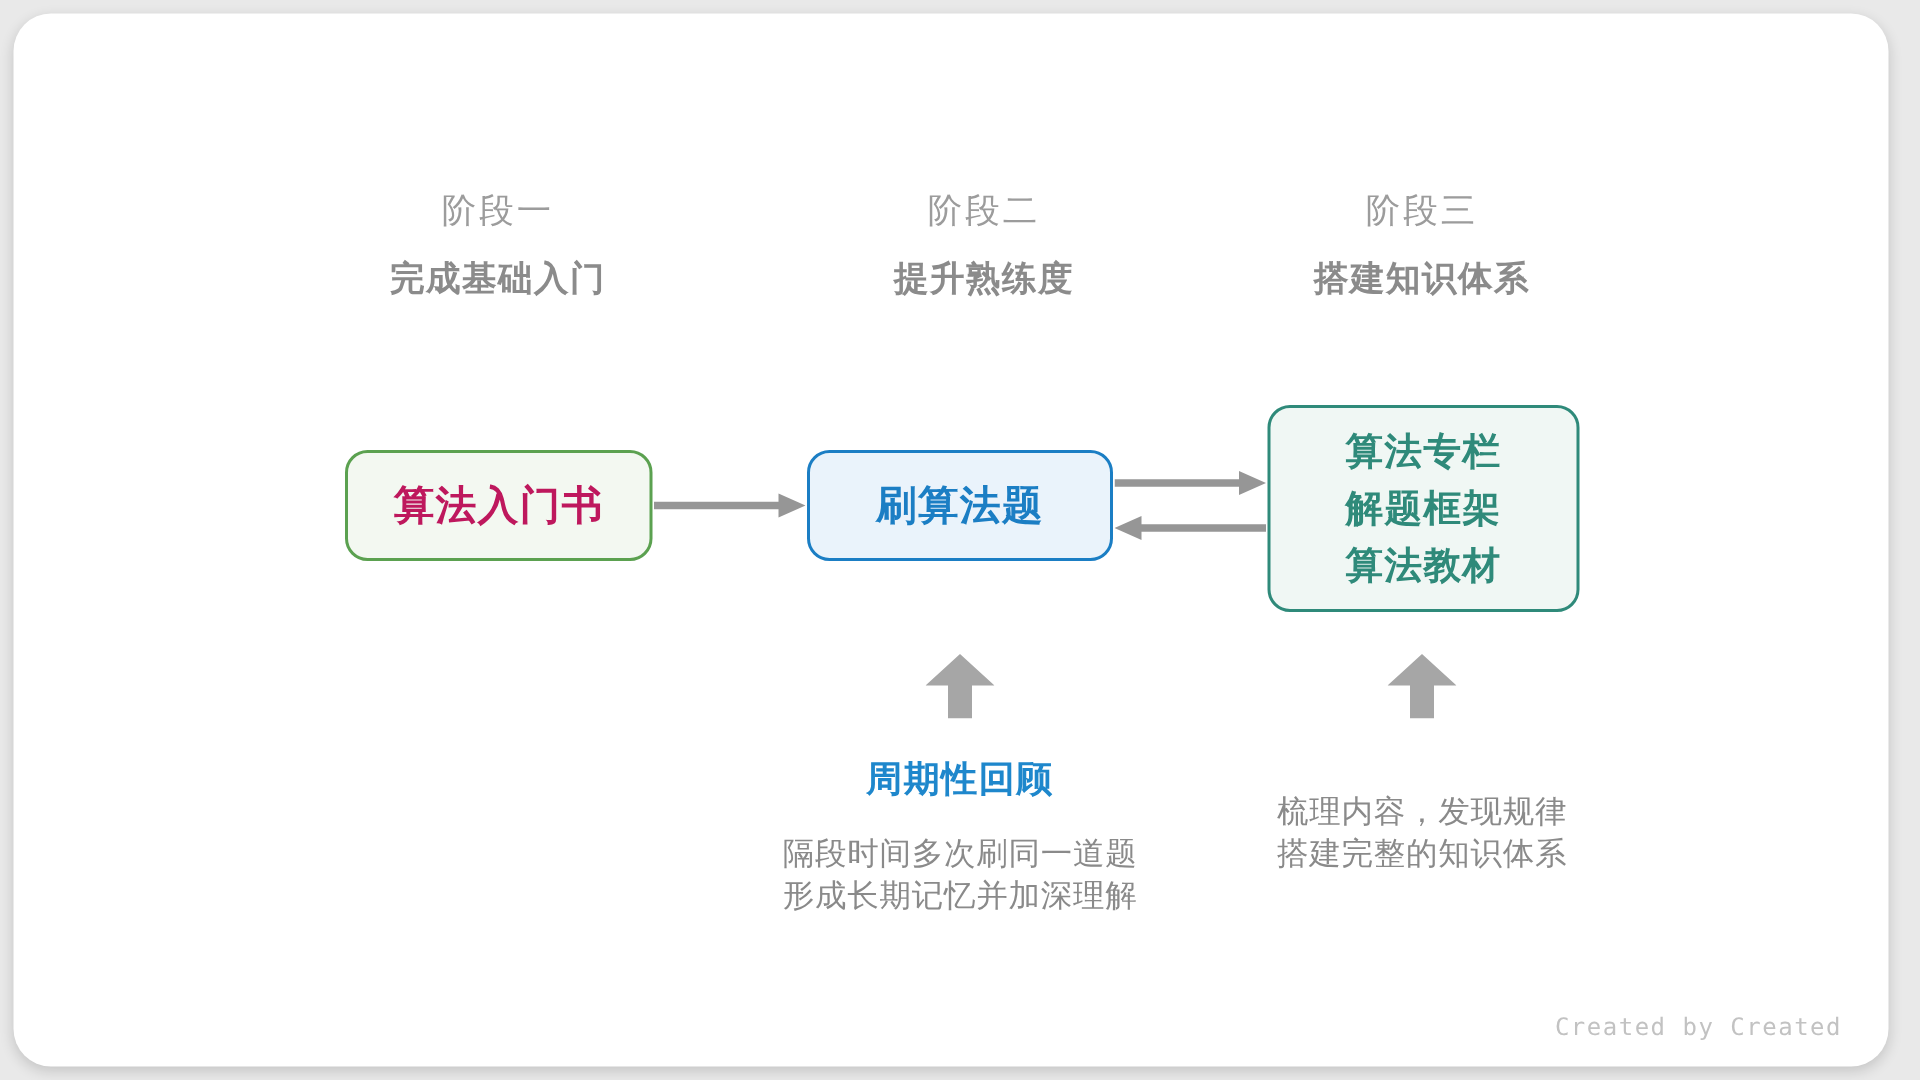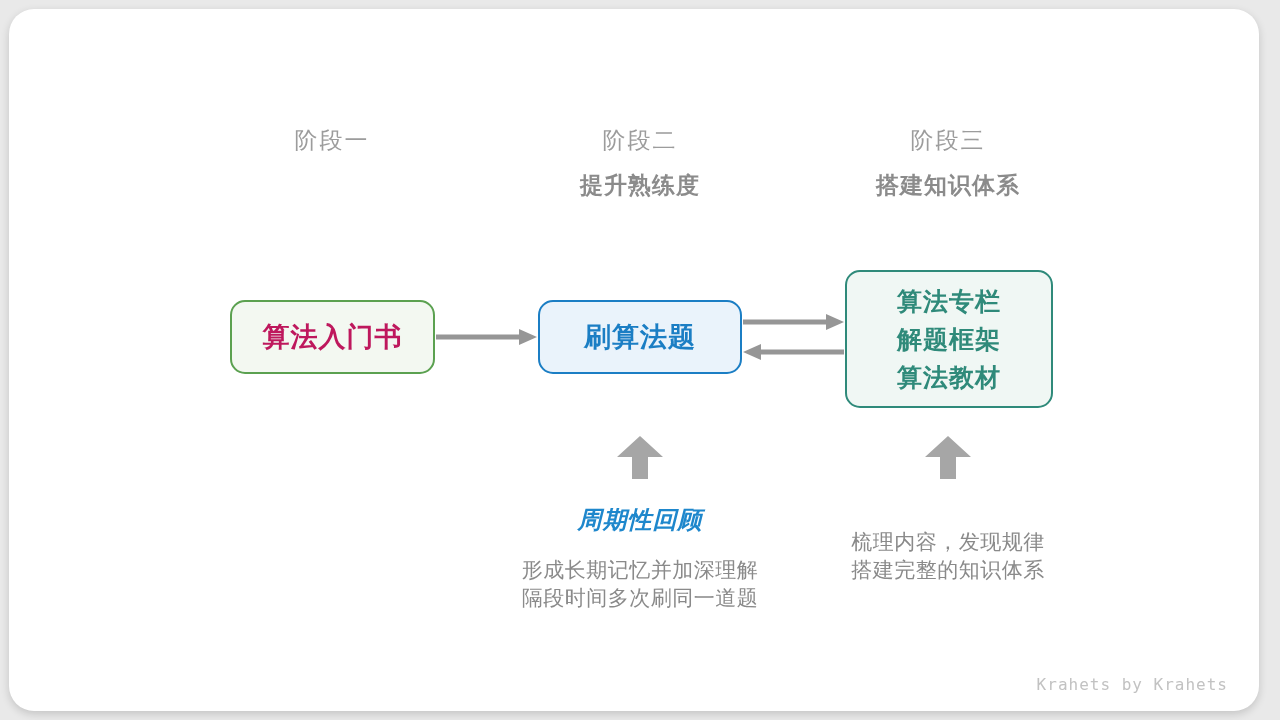--- a/index.html
+++ b/index.html
@@ -30,41 +30,42 @@
     font-weight: bold; letter-spacing: 1px;
   }
   .node-green { border-color: #5ba150; background: #f3f8f1; color: #be185d; font-size: 27px; }
   .node-blue  { border-color: #1b7ec4; background: #eaf3fb; color: #1b7ec4; font-size: 27px; }
   .node-teal  { border-color: #2f8a7a; background: #f0f7f4; color: #2f8a7a; font-size: 25px;
                 flex-direction: column; line-height: 38px; }
 
   
   .annotation { position: absolute; width: 340px; text-align: center; }
   .ann-title  { font-size: 24px; font-weight: bold; letter-spacing: 1px; line-height: 28px; }
-  .ann-title.blue { color: #1e87cc; font-style: italic; }
+  .ann-title.blue { color: #1e87cc; }
   .ann-title.teal { color: #2f8a7a; }
   .ann-lines { margin-top: 22px; font-size: 21px; line-height: 28px; color: #8a8a8a; letter-spacing: 0.5px; }
 
   .credit {
     position: absolute; right: 40px; top: 675px;
     font-family: "DejaVu Sans Mono", "Liberation Mono", monospace;
     font-size: 16px; color: #c2c2c2; letter-spacing: 1px;
   }
   svg { display: block; }
 </style>
 </head>
 <body>
 
 <div class="page">
   <div class="card"></div>
 
   <div class="stage-header" style="left:172px; top:127px;">
     <div class="stage-label">阶段一</div>
+    <div class="stage-subtitle">完成基础入门</div>
   </div>
-  <div class="stage-header" style="left:480px; top:127px;text-align:center;">
+  <div class="stage-header" style="left:496px; top:127px;text-align:center;">
     <div class="stage-label">阶段二</div>
     <div class="stage-subtitle">提升熟练度</div>
   </div>
   <div class="stage-header" style="left:788px; top:127px;text-align:center;">
     <div class="stage-label">阶段三</div>
     <div class="stage-subtitle">搭建知识体系</div>
   </div>
 
   <div class="node node-green" style="left:230px; top:300px; width:205px; height:74px;">
     <span>算法入门书</span>
@@ -99,26 +100,26 @@
     <polygon points="23,0 46,21 31,21 31,43 15,43 15,21 0,21" fill="#a6a6a6"></polygon>
   </svg>
 
   <svg class="abs" style="left:925px; top:436px;" width="46" height="43" viewBox="0 0 46 43">
     <polygon points="23,0 46,21 31,21 31,43 15,43 15,21 0,21" fill="#a6a6a6"></polygon>
   </svg>
 
   <div class="annotation" style="left:470px; top:506px;">
     <div class="ann-title blue">周期性回顾</div>
     <div class="ann-lines">
+      <div>隔段时间多次刷同一道题</div>
       <div>形成长期记忆并加深理解</div>
-      <div>隔段时间多次刷同一道题</div>
     </div>
   </div>
 
   <div class="annotation" style="left:778px; top:506px;">
     <div class="ann-lines">
       <div>梳理内容，发现规律</div>
       <div>搭建完整的知识体系</div>
     </div>
   </div>
 
-  <div class="credit">Krahets by Krahets</div>
+  <div class="credit">Created by Created</div>
 </div>
 
 </body></html>

